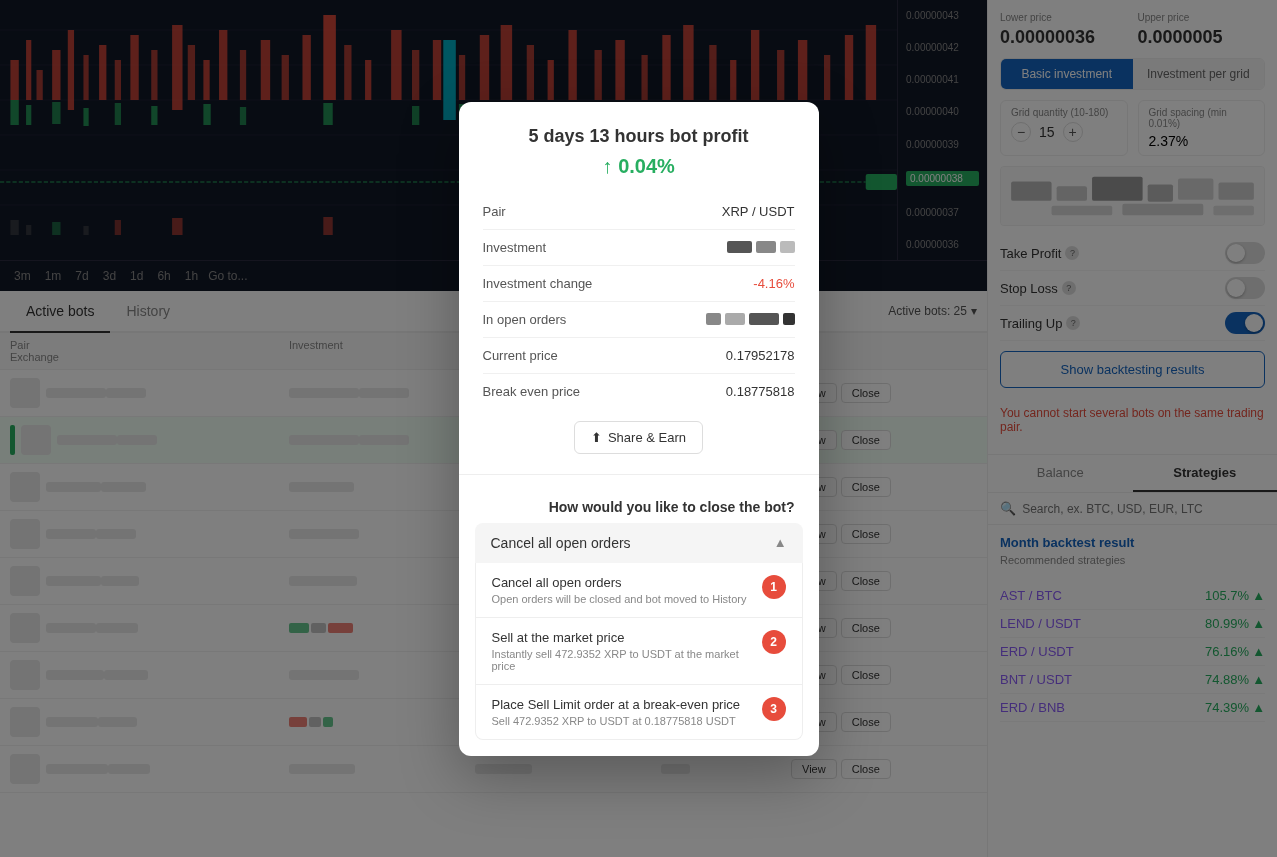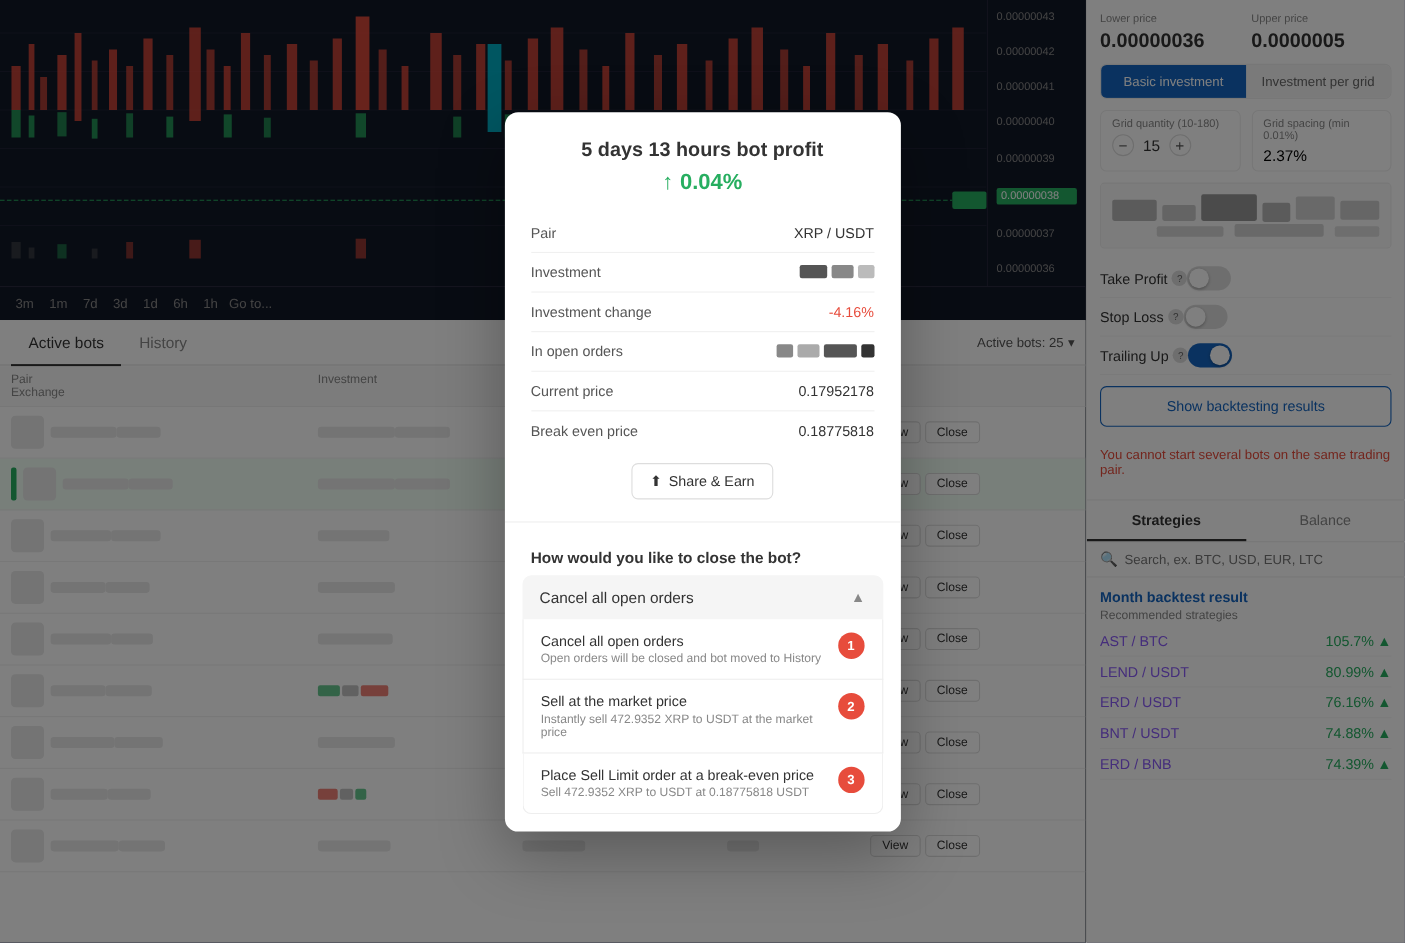--- a/index.html
+++ b/index.html
@@ -40,21 +40,21 @@
     .grid-row { display: flex; gap: 10px; margin-bottom: 10px; }
     .grid-box { flex: 1; border: 1px solid #eee; border-radius: 6px; padding: 6px 10px; }
     .grid-label { font-size: 10px; color: #888; margin-bottom: 4px; }
     .grid-controls { display: flex; align-items: center; gap: 8px; }
     .grid-btn { width: 20px; height: 20px; border: 1px solid #ddd; border-radius: 50%; background: white; cursor: pointer; display: flex; align-items: center; justify-content: center; font-size: 14px; color: #555; }
     .grid-value { font-size: 14px; font-weight: 500; }
     .grid-input { border: none; font-size: 14px; font-weight: 500; width: 60px; outline: none; }
 
     .chart-mini { height: 60px; background: #f9f9f9; border: 1px solid #eee; border-radius: 4px; margin-bottom: 10px; overflow: hidden; position: relative; }
 
-    .toggle-row { display: flex; align-items: center; padding: 6px 0; border-bottom: 1px solid #f5f5f5; }
+    .toggle-row { display: flex; align-items: center; justify-content: space-between; padding: 6px 0; border-bottom: 1px solid #f5f5f5; }
     .toggle-label { font-size: 13px; color: #333; display: flex; align-items: center; gap: 4px; }
     .toggle-help { width: 14px; height: 14px; border-radius: 50%; background: #ddd; display: inline-flex; align-items: center; justify-content: center; font-size: 9px; color: #666; cursor: pointer; }
 
     .toggle-switch { width: 40px; height: 22px; border-radius: 11px; background: #ddd; position: relative; cursor: pointer; transition: background 0.2s; }
     .toggle-switch.active { background: #1565c0; }
     .toggle-switch::after { content: ''; position: absolute; width: 18px; height: 18px; border-radius: 50%; background: white; top: 2px; left: 2px; transition: left 0.2s; box-shadow: 0 1px 3px rgba(0,0,0,0.3); }
     .toggle-switch.active::after { left: 20px; }
 
     .backtesting-btn { width: 100%; padding: 10px; background: white; border: 1px solid #1565c0; color: #1565c0; border-radius: 6px; cursor: pointer; font-size: 13px; margin: 10px 0; }
 
@@ -63,21 +63,21 @@
     .sidebar-tabs { display: flex; border-bottom: 1px solid #eee; }
     .s-tab { flex: 1; padding: 10px; text-align: center; font-size: 13px; cursor: pointer; color: #888; border-bottom: 2px solid transparent; }
     .s-tab.active { color: #333; font-weight: 600; border-bottom-color: #333; }
 
     .search-box { display: flex; align-items: center; gap: 6px; padding: 8px 12px; border-bottom: 1px solid #eee; }
     .search-box input { border: none; outline: none; font-size: 12px; color: #888; flex: 1; background: transparent; }
 
     .month-result { padding: 10px 12px; }
     .month-label { font-size: 13px; margin-bottom: 4px; }
     .month-label span { color: #1565c0; font-weight: 600; }
-    .rec-label { font-size: 11px; color: #888; margin-bottom: 3px; }
+    .rec-label { font-size: 11px; color: #888; margin-bottom: 16px; }
 
     .strategy-row { display: flex; justify-content: space-between; align-items: center; padding: 6px 0; border-bottom: 1px solid #f5f5f5; }
     .strategy-pair { font-size: 13px; color: #8b5cf6; }
     .strategy-pct { font-size: 13px; color: #27ae60; display: flex; align-items: center; gap: 3px; }
 
     
     .modal-overlay { position: absolute; top: 0; left: 0; right: 0; bottom: 0; background: rgba(0,0,0,0.5); display: flex; align-items: center; justify-content: center; z-index: 100; }
 
     .modal { background: white; border-radius: 12px; width: 360px; max-height: 90vh; overflow-y: auto; box-shadow: 0 20px 60px rgba(0,0,0,0.3); }
 
@@ -92,21 +92,21 @@
     .modal-val { font-size: 13px; font-weight: 500; }
     .modal-val.negative { color: #e74c3c; }
 
     .color-bars { display: flex; gap: 4px; align-items: center; }
     .cb { height: 12px; border-radius: 2px; }
 
     .share-btn { display: flex; align-items: center; justify-content: center; gap: 6px; border: 1px solid #ddd; background: white; padding: 8px 16px; border-radius: 6px; cursor: pointer; font-size: 13px; color: #333; margin: 0 auto; }
 
     .modal-divider { border: none; border-top: 1px solid #eee; margin: 8px 0; }
 
-    .close-question { padding: 16px 24px 8px; font-size: 14px; font-weight: 600; text-align: left; }
+    .close-question { padding: 16px 24px 8px; font-size: 14px; font-weight: 600; text-align: right; }
 
     .close-options { padding: 0 16px 16px; }
 
     .close-option-header { display: flex; justify-content: space-between; align-items: center; padding: 12px 16px; background: #f5f5f5; border-radius: 8px 8px 0 0; cursor: pointer; }
     .close-option-title { font-size: 14px; font-weight: 500; }
 
     .close-option-item { padding: 12px 16px; border: 1px solid #eee; border-top: none; display: flex; justify-content: space-between; align-items: flex-start; cursor: pointer; }
     .close-option-item:last-child { border-radius: 0 0 8px 8px; }
 
     .option-left { flex: 1; }
@@ -491,22 +491,22 @@
       </div>
 
       
       <button class="backtesting-btn">Show backtesting results</button>
 
       
       <div class="error-msg">You cannot start several bots on the same trading pair.</div>
     </div>
 
     <div class="sidebar-tabs">
+      <div class="s-tab">Balance</div>
       <div class="s-tab active">Strategies</div>
-      <div class="s-tab">Balance</div>
     </div>
 
     <div class="search-box">
       <span style="color:#888;">🔍</span>
       <input type="text" style="border: none; outline: none; font-size: 12px; color: rgb(136, 136, 136); flex: 1 1 0%; background: transparent;" placeholder="Search, ex. BTC, USD, EUR, LTC">
     </div>
 
     <div class="month-result">
       <div class="month-label">
         <span style="color:#1565c0;font-weight:600;">Month</span>

